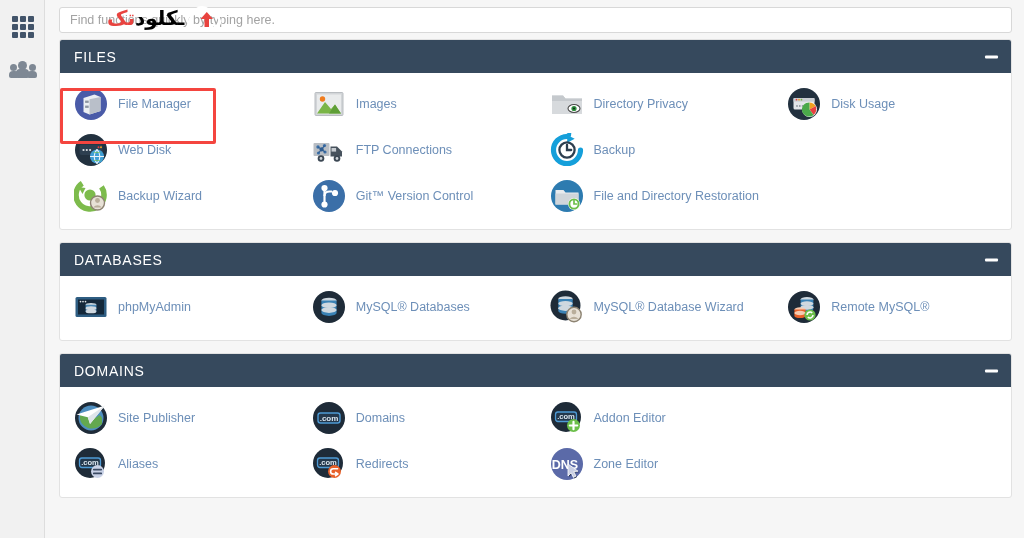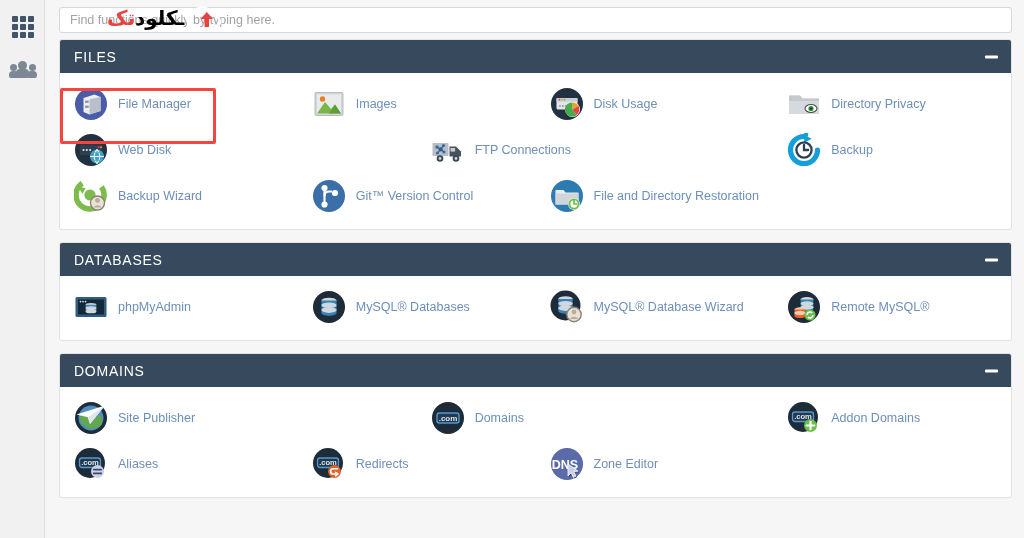--- a/index.html
+++ b/index.html
@@ -48,21 +48,21 @@
     padding:0 14px;position:relative;
   }
   .card-title{
     color:#ffffff;font-size:14px;letter-spacing:.75px;font-weight:400;
   }
   .collapse{
     position:absolute;right:13px;top:50%;transform:translateY(-50%);
     width:13px;height:3px;background:#ffffff;border-radius:1px;cursor:pointer;
   }
   .card-body{padding:8px 0 10px 0;}
-  .row{display:flex;justify-content:space-between;}
+  .row{display:flex;}
   .cell{
     width:25%;box-sizing:border-box;display:flex;align-items:center;
     padding:6px 4px 6px 14px;min-height:40px;
   }
   .cell .lbl{
     color:#6d8fb8;font-size:12.5px;margin-left:10px;white-space:nowrap;cursor:pointer;
   }
 
   
   .ic{width:34px;height:34px;flex:0 0 34px;position:relative;}
@@ -153,49 +153,49 @@
                     <circle cx="10.5" cy="12" r="2.7" fill="#f07c1e"></circle>
                     <path d="M5 26.5 L13 15 L19 22 L23 17.5 L29 26.5 Z" fill="#7ab547"></path>
                     <path d="M17 26.5 L23 17.5 L29 26.5 Z" fill="#5f9e37"></path>
                   </svg>
                 </span>
                 <span class="lbl">Images</span>
               </div>
               <div class="cell">
                 <span class="ic">
                   <svg viewBox="0 0 34 34" xmlns="http://www.w3.org/2000/svg">
+                    <path d="M2 8.5 L13 8.5 L15.5 11.5 L32 11.5 L32 27 L2 27 Z" fill="#d7dadd"></path>
+                    <path d="M2 8.5 L13 8.5 L15.5 11.5 L32 11.5 L32 14 L2 14 Z" fill="#c5c9cd"></path>
+                    <ellipse cx="24" cy="21.5" rx="6" ry="4" fill="#ffffff" stroke="#4a4a4a" stroke-width="1.1"></ellipse>
+                    <circle cx="24" cy="21.5" r="2.6" fill="#2f8f3e"></circle>
+                    <circle cx="24" cy="21.5" r="1.1" fill="#10301a"></circle>
+                  </svg>
+                </span>
+                <span class="lbl">Directory Privacy</span>
+              </div>
+              <div class="cell">
+                <span class="ic">
+                  <svg viewBox="0 0 34 34" xmlns="http://www.w3.org/2000/svg">
                     <circle cx="17" cy="17" r="16" fill="#22313f"></circle>
                     <rect x="6.5" y="11" width="21" height="11.5" rx="1.5" fill="#e3e6e9"></rect>
                     <rect x="6.5" y="11" width="21" height="3.6" fill="#c9ced3"></rect>
                     <circle cx="9.5" cy="12.7" r=".85" fill="#e8413f"></circle>
                     <circle cx="12" cy="12.7" r=".85" fill="#f0a020"></circle>
                     <circle cx="14.5" cy="12.7" r=".85" fill="#79b441"></circle>
                     <circle cx="10" cy="19" r=".9" fill="#8d949b"></circle>
                     <circle cx="12.8" cy="19" r=".9" fill="#8d949b"></circle>
                     <circle cx="15.6" cy="19" r=".9" fill="#8d949b"></circle>
                     <circle cx="22.5" cy="22.5" r="7.5" fill="#ffffff"></circle>
                     <path d="M22.5 22.5 L22.5 15.4 A7.1 7.1 0 0 1 28.6 19 Z" fill="#f0a020"></path>
                     <path d="M22.5 22.5 L28.6 19 A7.1 7.1 0 0 1 26.6 27.9 Z" fill="#e8413f"></path>
                     <path d="M22.5 22.5 L26.6 27.9 A7.1 7.1 0 1 1 22.5 15.4 Z" fill="#4aa94a"></path>
                   </svg>
                 </span>
                 <span class="lbl">Disk Usage</span>
               </div>
-              <div class="cell">
-                <span class="ic">
-                  <svg viewBox="0 0 34 34" xmlns="http://www.w3.org/2000/svg">
-                    <path d="M2 8.5 L13 8.5 L15.5 11.5 L32 11.5 L32 27 L2 27 Z" fill="#d7dadd"></path>
-                    <path d="M2 8.5 L13 8.5 L15.5 11.5 L32 11.5 L32 14 L2 14 Z" fill="#c5c9cd"></path>
-                    <ellipse cx="24" cy="21.5" rx="6" ry="4" fill="#ffffff" stroke="#4a4a4a" stroke-width="1.1"></ellipse>
-                    <circle cx="24" cy="21.5" r="2.6" fill="#2f8f3e"></circle>
-                    <circle cx="24" cy="21.5" r="1.1" fill="#10301a"></circle>
-                  </svg>
-                </span>
-                <span class="lbl">Directory Privacy</span>
-              </div>
             </div>
             <div class="row">
               <div class="cell">
                 <span class="ic">
                   <svg viewBox="0 0 34 34" xmlns="http://www.w3.org/2000/svg">
                     <circle cx="17" cy="17" r="16" fill="#22313f"></circle>
                     <rect x="5.5" y="11.5" width="23" height="10.5" rx="2" fill="#2d3f50"></rect>
                     <circle cx="9.5" cy="17" r="1.1" fill="#dfe3e7"></circle>
                     <circle cx="12.8" cy="17" r="1.1" fill="#dfe3e7"></circle>
                     <circle cx="16.1" cy="17" r="1.1" fill="#dfe3e7"></circle>
@@ -387,21 +387,21 @@
               <div class="cell">
                 <span class="ic">
                   <svg viewBox="0 0 34 34" xmlns="http://www.w3.org/2000/svg">
                     <circle cx="16" cy="16" r="15" fill="#1e2b38"></circle>
                     <rect x="5.5" y="11" width="21" height="9.5" rx="2.4" fill="#24384c" stroke="#4e9ad4" stroke-width="1.3"></rect>
                     <text x="16" y="18.3" font-family="Liberation Sans, sans-serif" font-size="7.6" font-weight="bold" fill="#dbe6ef" text-anchor="middle">.com</text>
                     <circle cx="23.5" cy="24.5" r="6.5" fill="#6cbf4a"></circle>
                     <path d="M23.5 20.8 v7.4 M19.8 24.5 h7.4" stroke="#ffffff" stroke-width="2.2" stroke-linecap="round"></path>
                   </svg>
                 </span>
-                <span class="lbl">Addon Domains</span>
+                <span class="lbl">Addon Editor</span>
               </div>
             </div>
             <div class="row">
               <div class="cell">
                 <span class="ic">
                   <svg viewBox="0 0 34 34" xmlns="http://www.w3.org/2000/svg">
                     <circle cx="16" cy="16" r="15" fill="#1e2b38"></circle>
                     <rect x="5.5" y="11" width="21" height="9.5" rx="2.4" fill="#24384c" stroke="#4e9ad4" stroke-width="1.3"></rect>
                     <text x="16" y="18.3" font-family="Liberation Sans, sans-serif" font-size="7.6" font-weight="bold" fill="#dbe6ef" text-anchor="middle">.com</text>
                     <circle cx="23.5" cy="24.5" r="6.5" fill="#c8d1e6"></circle>

